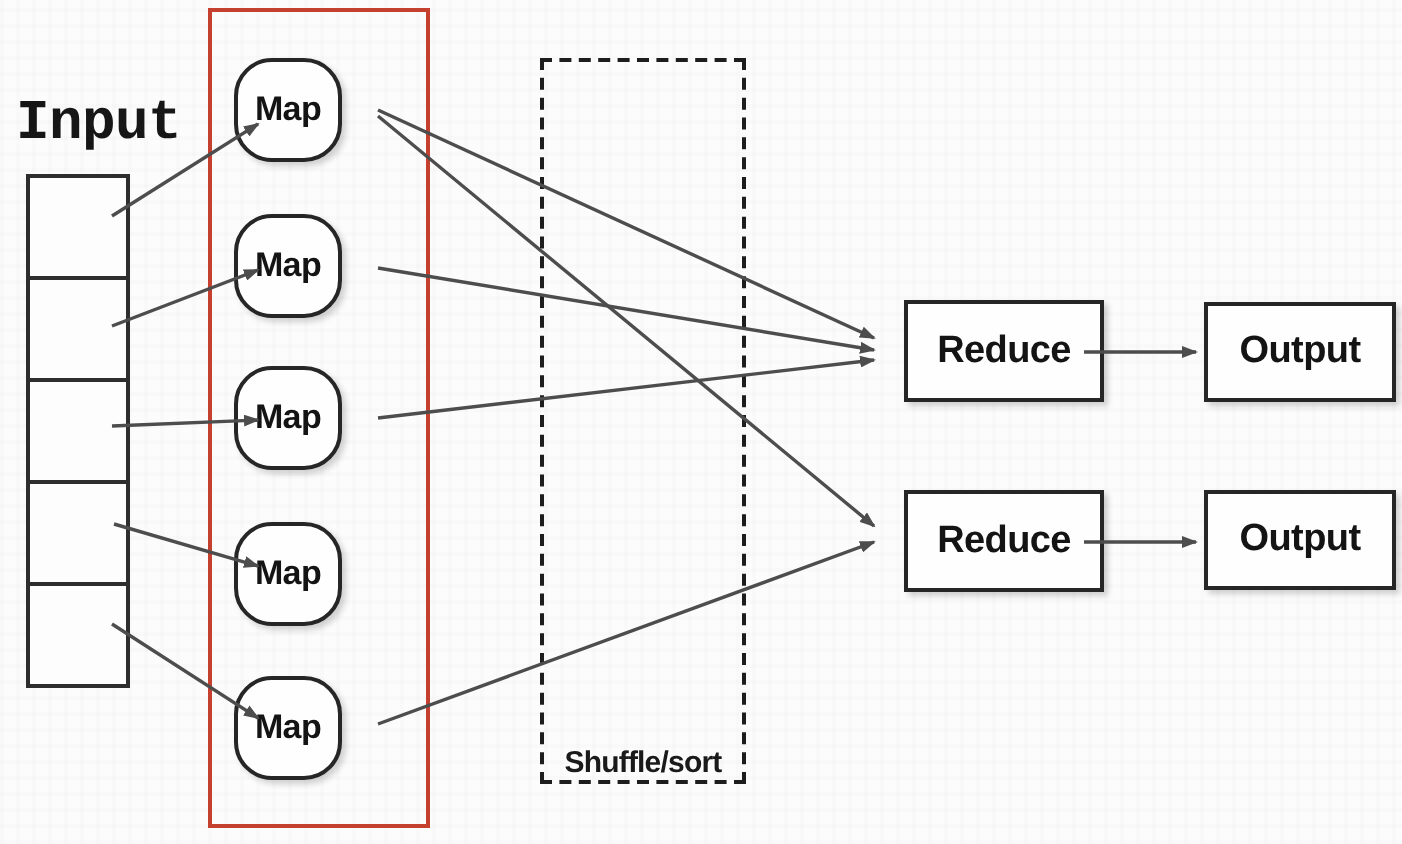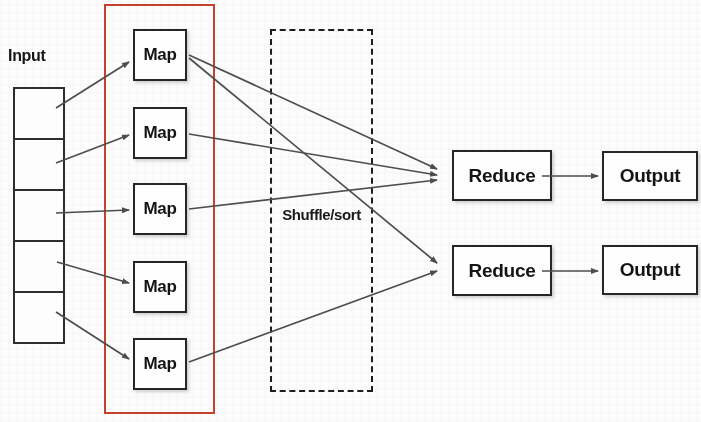--- a/index.html
+++ b/index.html
@@ -9,46 +9,46 @@
     font-family:"Liberation Sans", sans-serif;
     background:
       repeating-linear-gradient(0deg, rgba(0,0,0,0.012) 0 2px, transparent 2px 8px),
       repeating-linear-gradient(90deg, rgba(0,0,0,0.012) 0 2px, transparent 2px 8px),
       #fcfcfc;
     overflow:hidden;
   }
   .stage *{box-sizing:border-box;}
   .input-label{
     position:absolute;left:8px;top:47px;
-    font-size:16px;font-weight:bold;color:#161616;letter-spacing:-0.3px;
+    font-size:28px;font-weight:bold;color:#161616;letter-spacing:-0.3px;font-family:Liberation Mono, monospace;
   }
   .input-stack{position:absolute;left:13px;top:87px;width:52px;}
   .input-cell{
     width:52px;height:53px;background:#fdfdfd;
     border:2px solid #2e2e2e;margin-top:-2px;
   }
   .input-cell:first-child{margin-top:0;}
   .red-box{
     position:absolute;left:104px;top:4px;width:111px;height:410px;
     border:2px solid var(--red,#c5402f);
     background:transparent;
   }
   .node{
     position:absolute;display:flex;align-items:center;justify-content:center;
     background:#fefefe;border:2px solid #262626;
     box-shadow:2px 2px 3px rgba(0,0,0,0.18);
     color:#141414;font-weight:bold;letter-spacing:-0.3px;
   }
-  .map-node{left:133px;width:54px;height:52px;font-size:17px;}
+  .map-node{left:117px;width:54px;height:52px;font-size:17px;border-radius:19px;}
   .reduce-node{left:440px;width:100px;height:51px;font-size:19px;margin-left:12px;}
   .output-node{left:602px;width:96px;height:50px;font-size:19px;}
   .shuffle-box{
     position:absolute;left:270px;top:29px;width:103px;height:363px;
     border:2px dashed #1d1d1d;background:transparent;
-    display:flex;justify-content:center;align-items:center;
+    display:flex;justify-content:center;align-items:flex-end;
     padding-top:7px;
   }
   .shuffle-label{
     font-size:15px;font-weight:bold;color:#1a1a1a;letter-spacing:-0.4px;
     white-space:nowrap;
   }
   svg.edges{
     position:absolute;left:0;top:0;width:701px;height:422px;
     pointer-events:none;
   }

